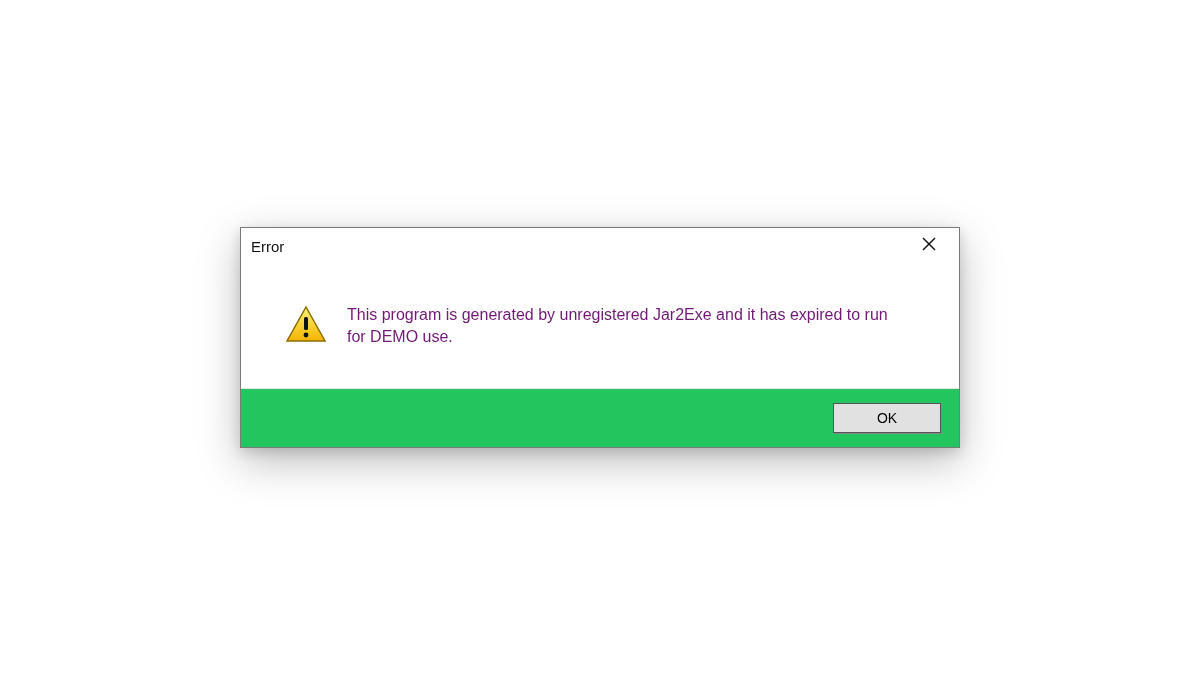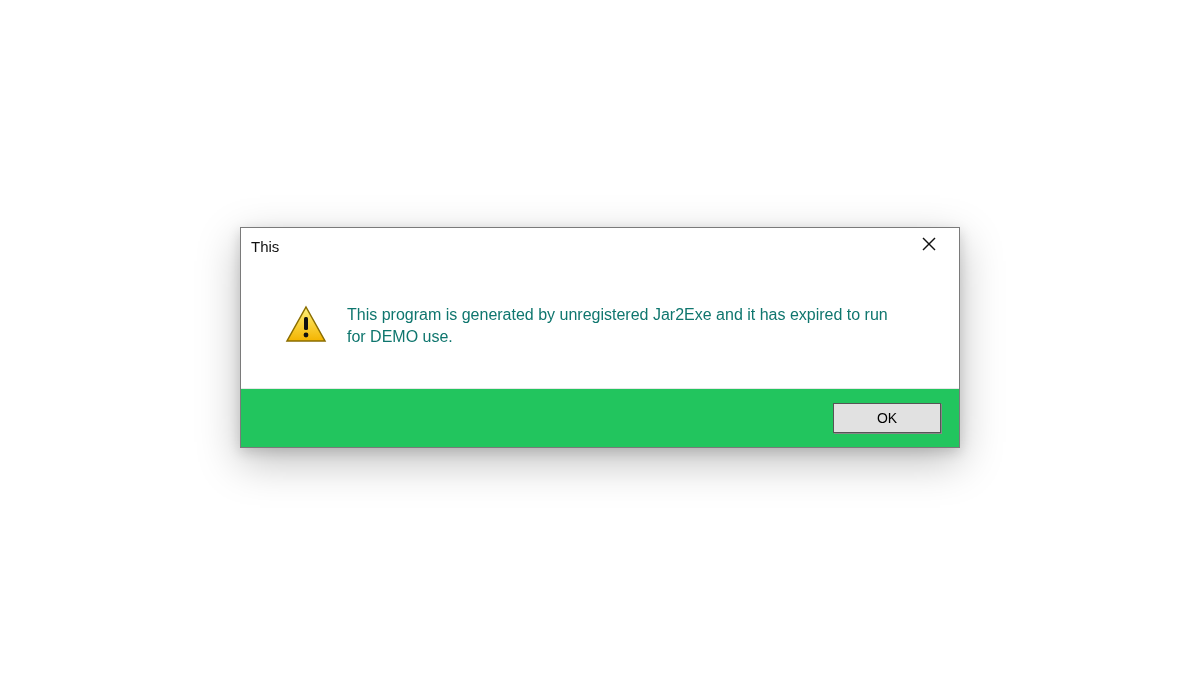--- a/index.html
+++ b/index.html
@@ -44,21 +44,21 @@
       display: flex;
       align-items: center;
       gap: 20px;
       padding: 40px 40px 40px 44px;
       background: #ffffff;
     }
     .warn-icon { flex: 0 0 auto; }
     .message-text {
       font-size: 16px;
       line-height: 1.35;
-      color: #0f766e;
+      color: #701a75;
       max-width: 560px;
     }
     .button-row {
       background: #22c55e;
       padding: 14px 18px;
       display: flex;
       justify-content: flex-end;
       border-top: 1px solid #e6e6e6;
     }
     .ok-btn {
@@ -72,21 +72,21 @@
       cursor: default;
       padding: 0 14px;
     }
   </style>
 </head>
 <body>
 
 <div class="dialog">
 
   <div class="titlebar">
-    <span class="titlebar-title">This</span>
+    <span class="titlebar-title">Error</span>
     <div class="close-btn">
       <span>
         <svg width="14" height="14" viewBox="0 0 14 14">
           <line x1="1" y1="1" x2="13" y2="13"></line>
           <line x1="13" y1="1" x2="1" y2="13"></line>
         </svg>
       </span>
     </div>
   </div>
 

